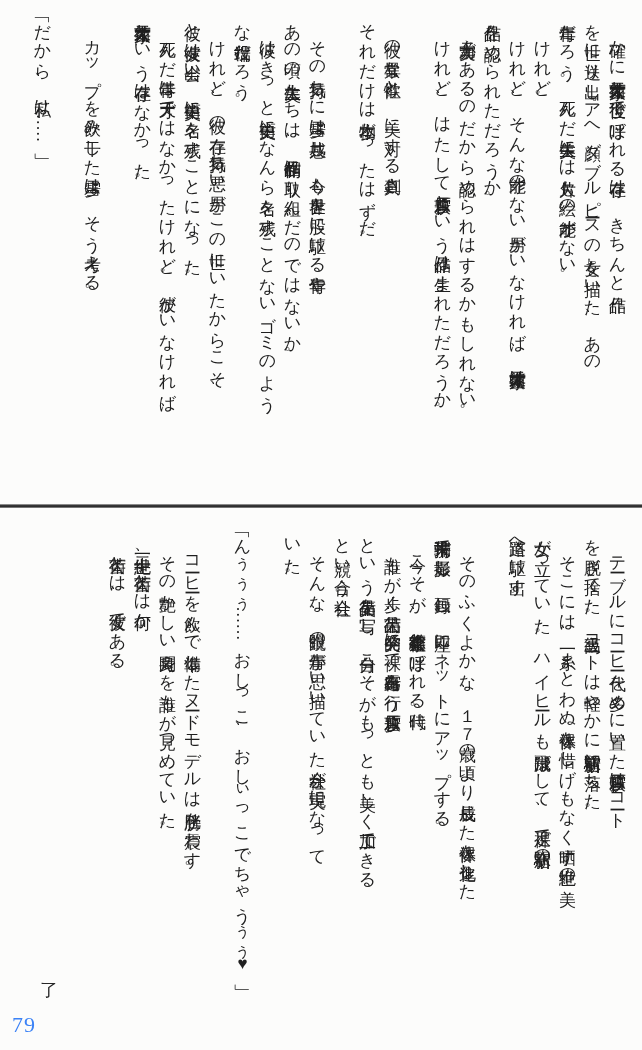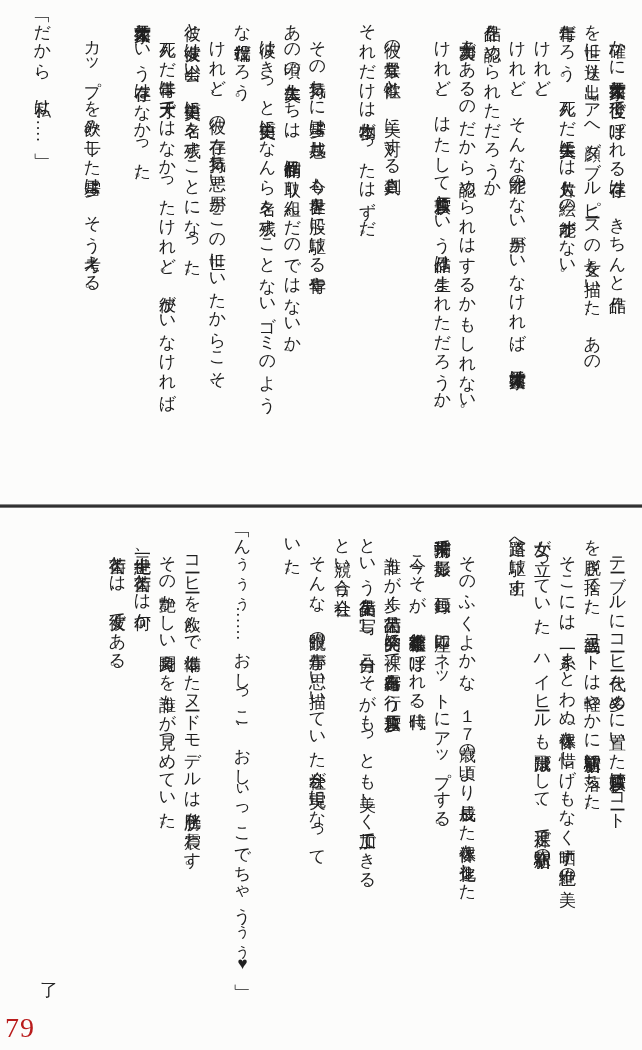--- a/index.html
+++ b/index.html
@@ -54,25 +54,25 @@
   }
   .end-mark {
     position: absolute;
     left: 40px;
     top: 978px;
     font-size: 18px;
     color: #262626;
   }
   .page-number {
     position: absolute;
-    left: 5px;
+    left: 12px;
     top: 1012px;
-    font-size: 28px;
+    font-size: 22px;
     letter-spacing: 1px;
-    color: #b91c1c;
+    color: #3b82f6;
   }
 </style>
 </head>
 <body>
 
 <div class="page">
 
   <section class="text-section section-top">
       <p class="tline">　確かに天才芸術家と後世で呼ばれる存在は、きちんと作品</p>
       <p class="tline">を世に送り出し『アヘ顔ダブルピースの女』を描いた、あの</p>

